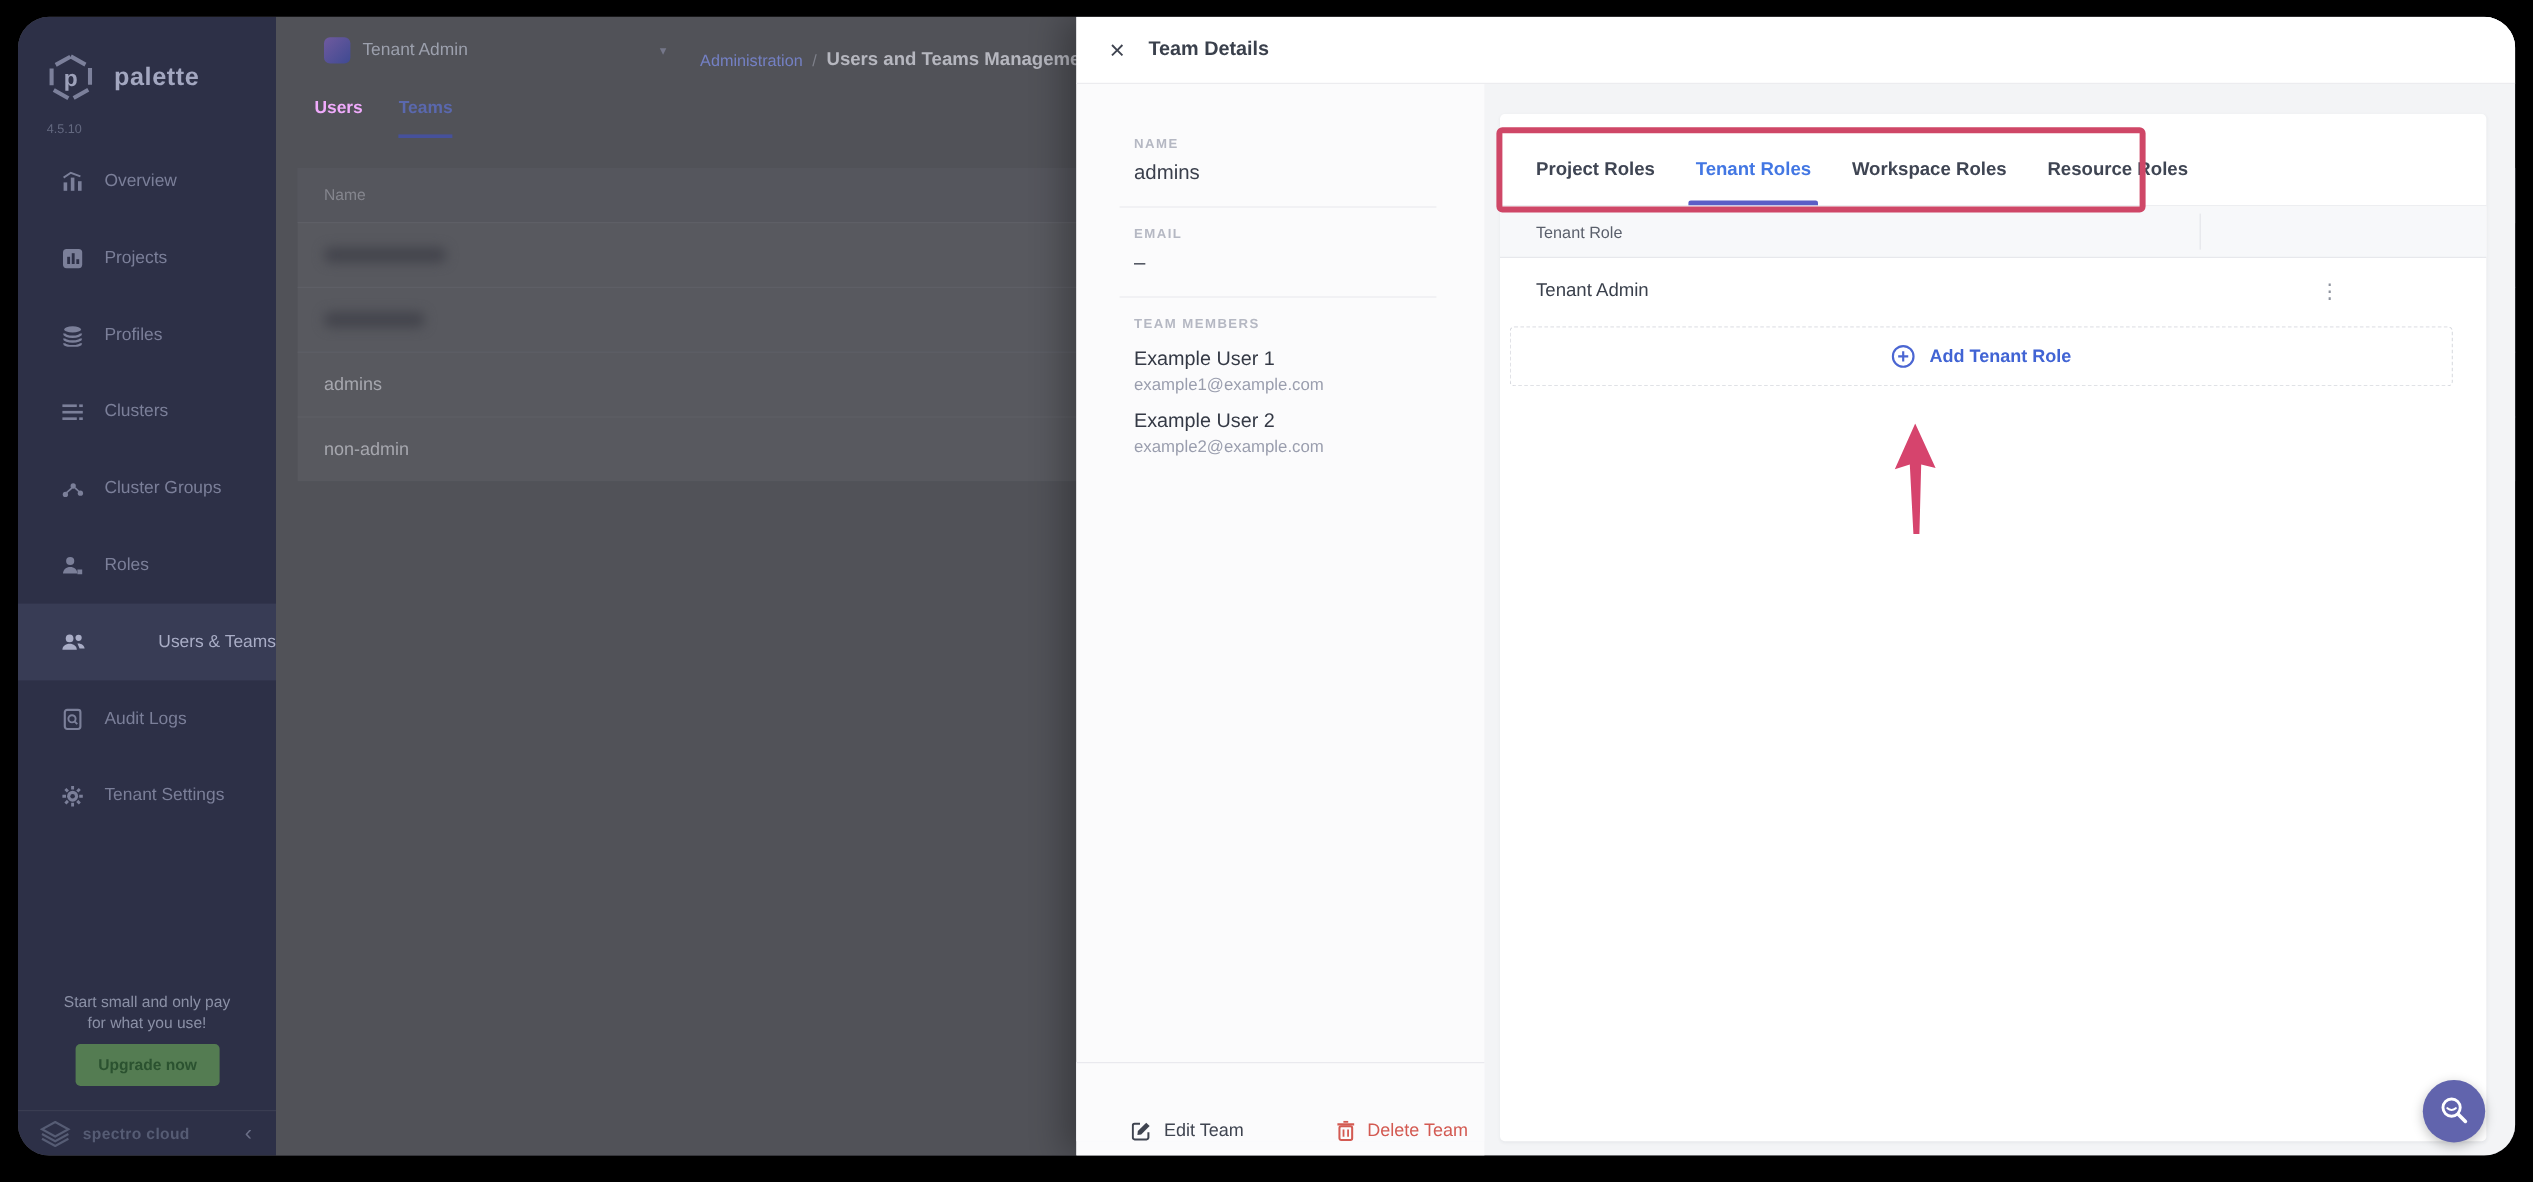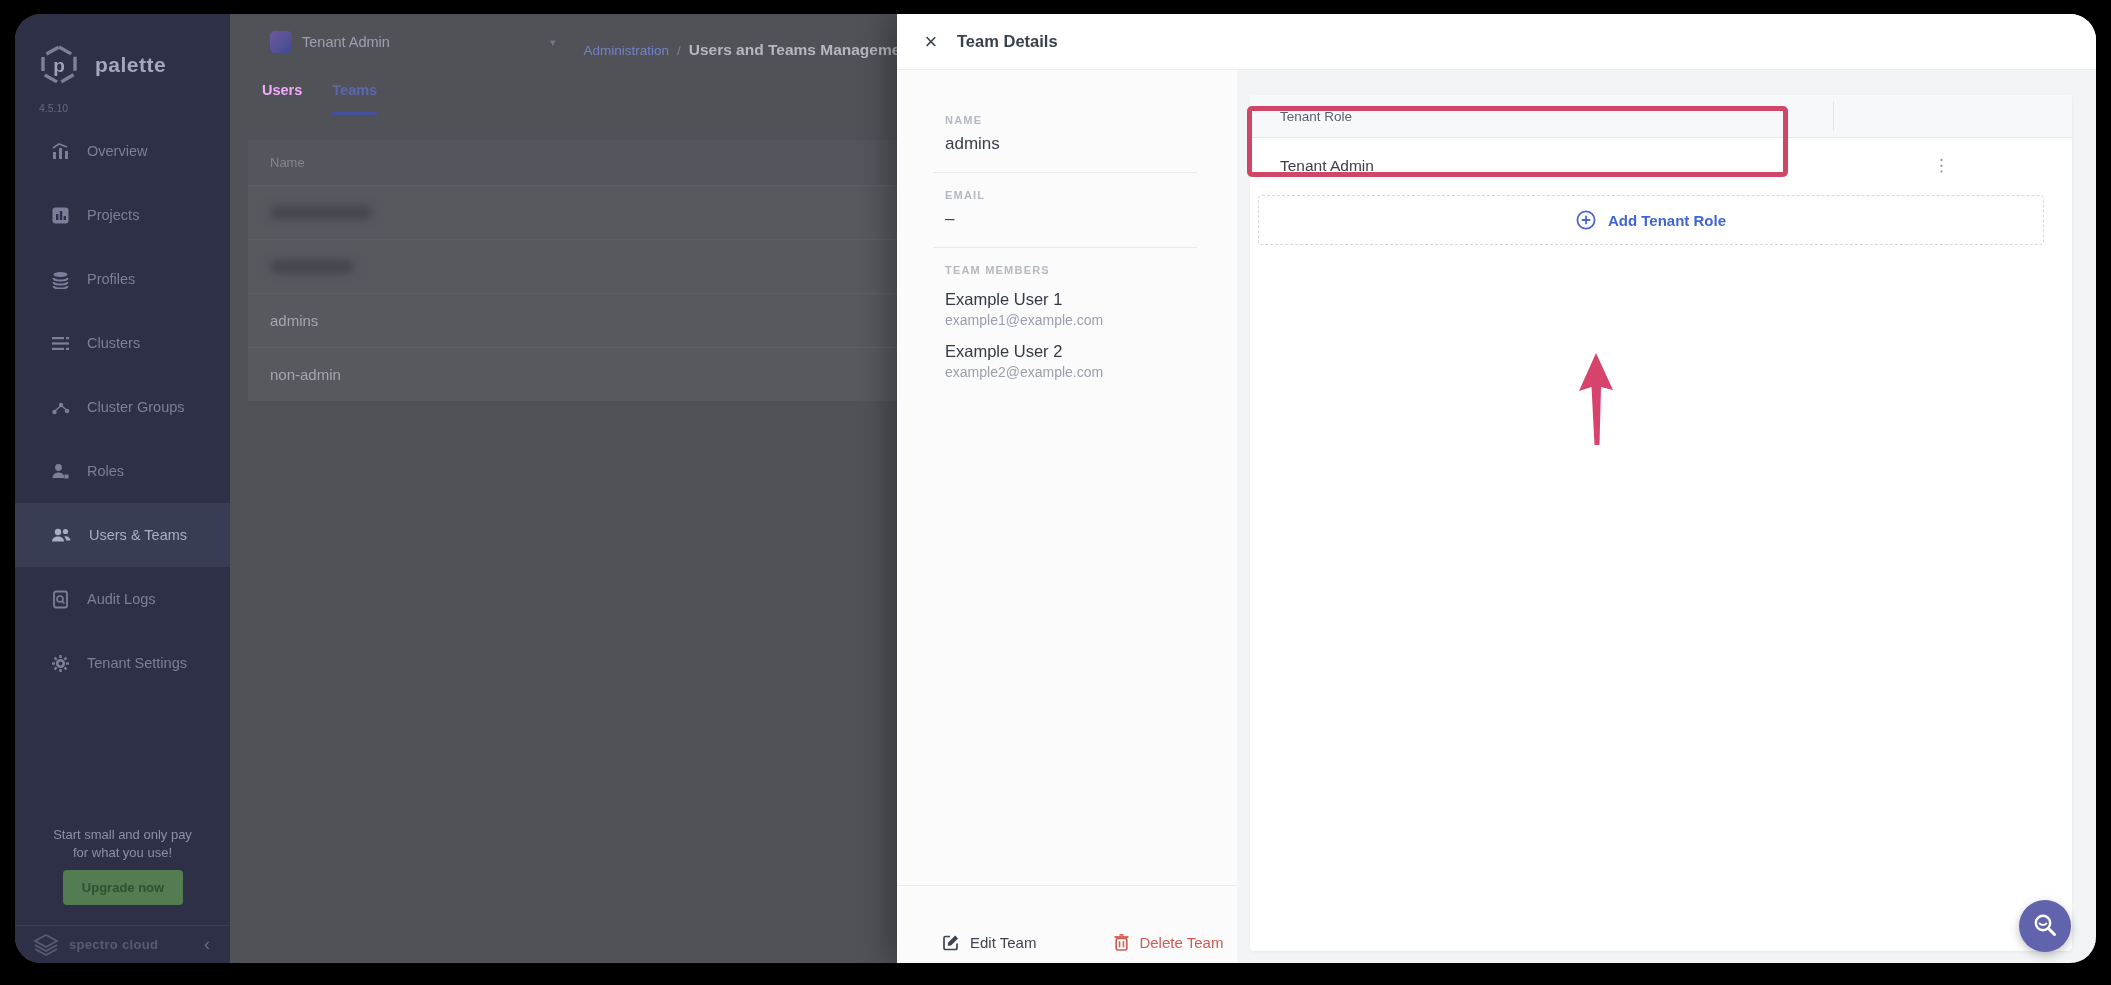--- a/index.html
+++ b/index.html
@@ -7,21 +7,21 @@
   .window { position:absolute; left:15px; top:14px; width:2081px; height:949px; border-radius:26px; overflow:hidden; background:#54555c; }
 
   
   .sidebar { position:absolute; left:0; top:0; bottom:0; width:215px; background:#2d3047; }
   .logo-row { position:absolute; left:24px; top:30px; display:flex; align-items:center; gap:16px; }
   .logo-hex { width:40px; height:42px; }
   .logo-text { font-size:21px; font-weight:700; color:#a3a7c0; letter-spacing:.5px; }
   .version { position:absolute; left:24px; top:88px; font-size:10.5px; color:#646980; }
   .nav { position:absolute; left:0; top:105px; right:0; }
   .nav-item { height:64px; display:flex; align-items:center; gap:17px; padding-left:36px; color:#7b7f99; font-size:14.5px; cursor:pointer; }
-  .nav-item.active { background:#383c55; color:#a9adc6; }
+  .nav-item.active { background:#383c55; color:#a9adc6;justify-content:space-between; }
   .nav-item svg { flex:0 0 auto; }
   .promo { position:absolute; left:0; right:0; top:812px; text-align:center; color:#8b90a6; font-size:13px; line-height:18px; }
   .upgrade-btn { position:absolute; left:48px; top:856px; width:120px; height:35px; background:#547c52; border:none; border-radius:4px; color:#2b5230; font-size:13px; font-weight:700; cursor:pointer; }
   .side-footer { position:absolute; left:0; right:0; bottom:0; height:38px; border-top:1px solid #3a3d52; display:flex; align-items:center; padding:0 20px 0 18px; gap:10px; }
   .side-footer-brand { color:#565c74; font-size:13px; font-weight:700; letter-spacing:.3px; flex:1; }
   .collapse-icon { color:#6a6e86; font-size:18px; cursor:pointer; }
 
   
   .main { position:absolute; left:215px; top:0; right:0; bottom:0; background:#515258; }
   .topbar { position:absolute; left:0; top:0; right:0; height:56px; display:flex; align-items:center; }
@@ -294,20 +294,26 @@
                 <line x1="9.4" y1="7.2" x2="9.4" y2="13.2" stroke="#d35a52" stroke-width="1.5"></line>
               </svg>
             <span>Delete Team</span>
           </button>
         </div>
       </div>
 
       <div class="roles-card">
         <div class="annotation-rect"></div>
 
+        <div class="tabs-row">
+          <div class="role-tab">Project Roles</div>
+          <div class="role-tab active">Tenant Roles</div>
+          <div class="role-tab">Workspace Roles</div>
+          <div class="role-tab">Resource Roles</div>
+        </div>
 
         <div class="role-thead">
           <div class="role-th">Tenant Role</div>
           <div class="role-col-div"></div>
         </div>
         <div class="role-row">
           <span class="role-name">Tenant Admin</span>
           <button class="kebab">⋮</button>
         </div>
 

